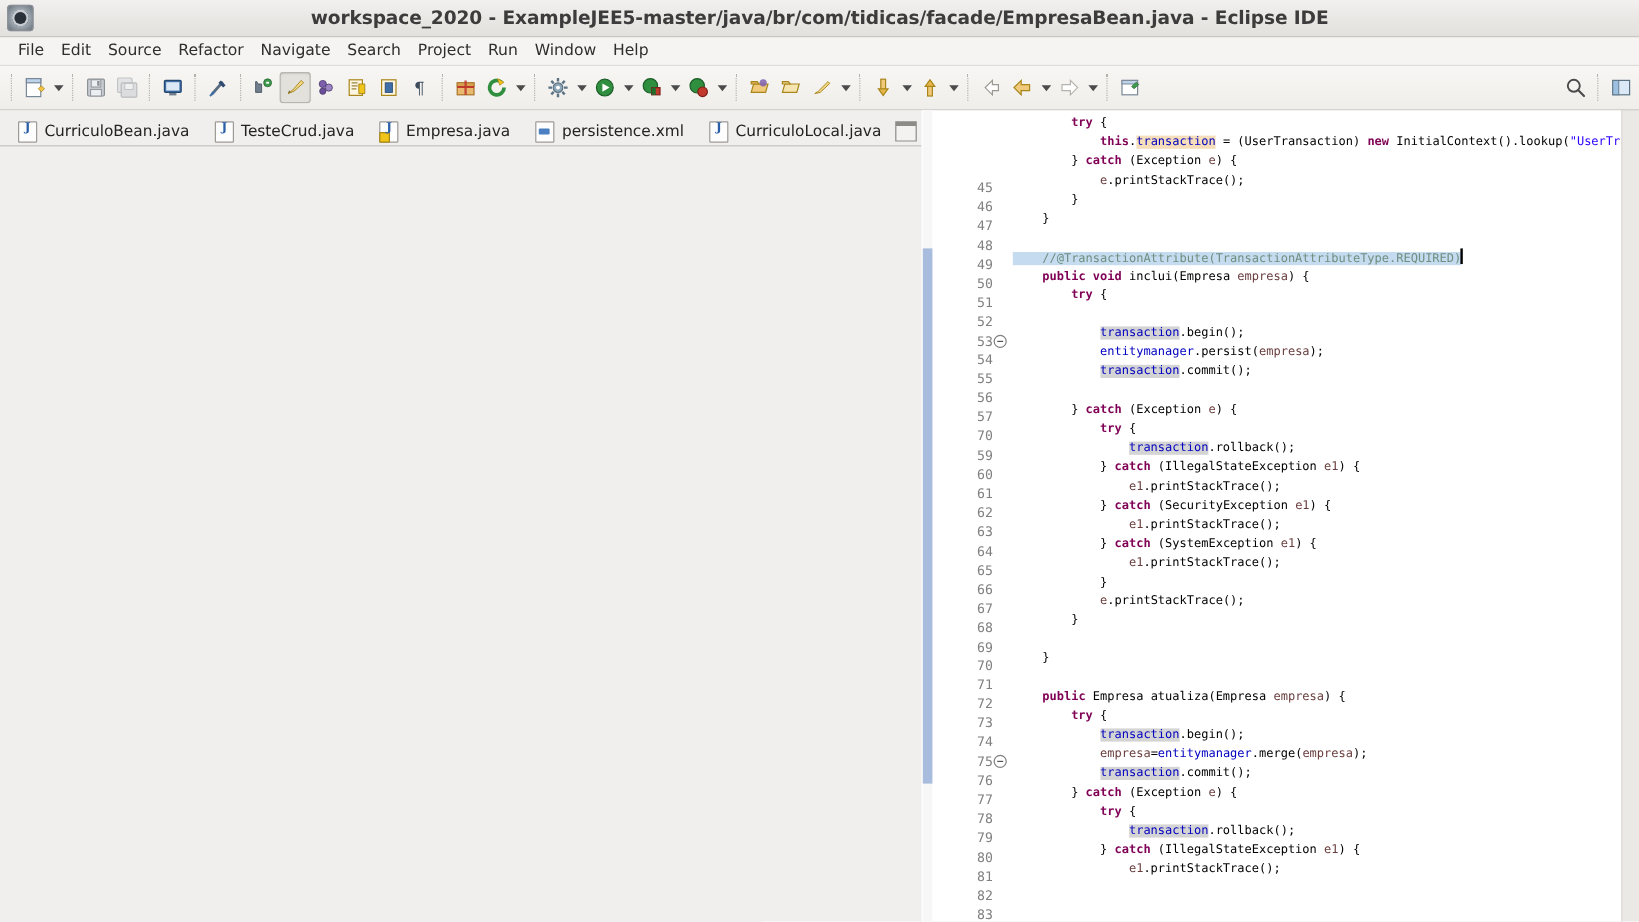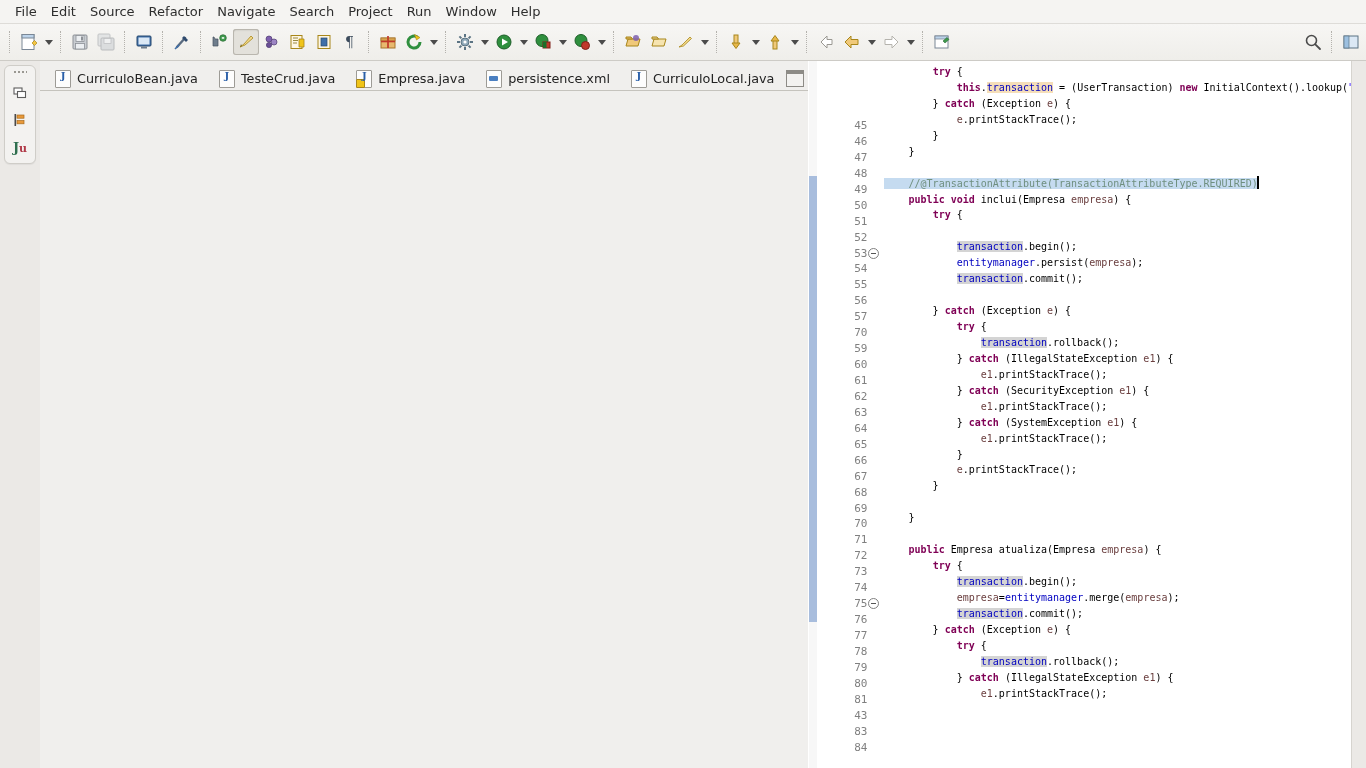--- a/index.html
+++ b/index.html
@@ -408,20 +408,24 @@
   .overview {
     width: 0px;
     flex: 0 0 0px;
   }
 </style>
 </head>
 <body>
 
 <div id="app">
 
+  <div class="titlebar">
+    <div class="title-app-icon"></div>
+    <div class="title-text">workspace_2020 - ExampleJEE5-master/java/br/com/tidicas/facade/EmpresaBean.java - Eclipse IDE</div>
+  </div>
 
   <div class="menubar" id="menubar">
       <div class="menu-item">File</div>
       <div class="menu-item">Edit</div>
       <div class="menu-item">Source</div>
       <div class="menu-item">Refactor</div>
       <div class="menu-item">Navigate</div>
       <div class="menu-item">Search</div>
       <div class="menu-item">Project</div>
       <div class="menu-item">Run</div>
@@ -633,43 +637,20 @@
         <svg width="18" height="18" viewBox="0 0 18 18">
             <rect x="2" y="3" width="14" height="12" fill="#dbe8f5" stroke="#5b7383"></rect>
             <rect x="2" y="3" width="5" height="12" fill="#9dc0e0" stroke="#5b7383" stroke-width=".7"></rect>
           </svg>
       </div>
     </div>
   </div>
 
   <div class="mainrow">
 
-    <div class="left-trim">
-      <div class="trim-stack">
-        <div class="trim-grip"></div>
-        <div class="trim-icon">
-          <svg width="16" height="16" viewBox="0 0 16 16">
-              <rect x="2" y="3" width="8" height="6" fill="#fff" stroke="#5d5d5d" stroke-width="1.1"></rect>
-              <rect x="5.5" y="6.5" width="8" height="6" fill="#fff" stroke="#5d5d5d" stroke-width="1.1"></rect>
-            </svg>
-        </div>
-        <div class="trim-icon">
-          <svg width="16" height="16" viewBox="0 0 16 16">
-              <rect x="2.5" y="2" width="1.6" height="12" fill="#4a4a4a"></rect>
-              <rect x="5" y="3" width="7" height="3.2" fill="#e8993a" stroke="#a86a1a" stroke-width=".7"></rect>
-              <rect x="5" y="8.6" width="7" height="3.2" fill="#e8993a" stroke="#a86a1a" stroke-width=".7"></rect>
-            </svg>
-        </div>
-        <div class="trim-icon">
-          <span style="font-family:'DejaVu Serif',serif;font-weight:bold;font-size:13px;">
-            <span style="color:#2f6f4f;">J</span><span style="color:#b03a48;font-size:11px;">u</span>
-          </span>
-        </div>
-      </div>
-    </div>
 
     <div class="editor-area">
 
       <div class="tabbar" id="tabbar">
           <div class="tab">
             <span class="ficon ficon-java"></span>
             <span>CurriculoBean.java</span>
           </div>
           <div class="tab">
             <span class="ficon ficon-java"></span>
@@ -728,21 +709,21 @@
             <div class="gline">72</div>
             <div class="gline">73</div>
             <div class="gline">74</div>
             <div class="gline">75<span class="fold-marker"></span></div>
             <div class="gline">76</div>
             <div class="gline">77</div>
             <div class="gline">78</div>
             <div class="gline">79</div>
             <div class="gline">80</div>
             <div class="gline">81</div>
-            <div class="gline">43</div>
+            <div class="gline">82</div>
             <div class="gline">83</div>
             <div class="gline">84</div>
           </div>
         <div class="code" id="code"><div class="cline"><span>        </span><span class="kw">try</span><span> {</span></div><div class="cline"><span>            </span><span class="kw">this</span><span>.</span><span class="fld wocc">transaction</span><span> = (UserTransaction) </span><span class="kw">new</span><span> InitialContext().lookup(</span><span class="str">"UserTransaction"</span><span>);</span></div><div class="cline"><span>        } </span><span class="kw">catch</span><span> (Exception </span><span class="prm">e</span><span>) {</span></div><div class="cline"><span>            </span><span class="prm">e</span><span>.printStackTrace();</span></div><div class="cline"><span>        }</span></div><div class="cline"><span>    }</span></div><div class="cline">&nbsp;</div><div class="cline"><span class="sel">    //@TransactionAttribute(TransactionAttributeType.REQUIRED)</span><span class="caret"></span></div><div class="cline"><span>    </span><span class="kw">public void</span><span> inclui(Empresa </span><span class="prm">empresa</span><span>) {</span></div><div class="cline"><span>        </span><span class="kw">try</span><span> {</span></div><div class="cline">&nbsp;</div><div class="cline"><span>            </span><span class="fld occ">transaction</span><span>.begin();</span></div><div class="cline"><span>            </span><span class="fld">entitymanager</span><span>.persist(</span><span class="prm">empresa</span><span>);</span></div><div class="cline"><span>            </span><span class="fld occ">transaction</span><span>.commit();</span></div><div class="cline">&nbsp;</div><div class="cline"><span>        } </span><span class="kw">catch</span><span> (Exception </span><span class="prm">e</span><span>) {</span></div><div class="cline"><span>            </span><span class="kw">try</span><span> {</span></div><div class="cline"><span>                </span><span class="fld occ">transaction</span><span>.rollback();</span></div><div class="cline"><span>            } </span><span class="kw">catch</span><span> (IllegalStateException </span><span class="prm">e1</span><span>) {</span></div><div class="cline"><span>                </span><span class="prm">e1</span><span>.printStackTrace();</span></div><div class="cline"><span>            } </span><span class="kw">catch</span><span> (SecurityException </span><span class="prm">e1</span><span>) {</span></div><div class="cline"><span>                </span><span class="prm">e1</span><span>.printStackTrace();</span></div><div class="cline"><span>            } </span><span class="kw">catch</span><span> (SystemException </span><span class="prm">e1</span><span>) {</span></div><div class="cline"><span>                </span><span class="prm">e1</span><span>.printStackTrace();</span></div><div class="cline"><span>            }</span></div><div class="cline"><span>            </span><span class="prm">e</span><span>.printStackTrace();</span></div><div class="cline"><span>        }</span></div><div class="cline">&nbsp;</div><div class="cline"><span>    }</span></div><div class="cline">&nbsp;</div><div class="cline"><span>    </span><span class="kw">public</span><span> Empresa atualiza(Empresa </span><span class="prm">empresa</span><span>) {</span></div><div class="cline"><span>        </span><span class="kw">try</span><span> {</span></div><div class="cline"><span>            </span><span class="fld occ">transaction</span><span>.begin();</span></div><div class="cline"><span>            </span><span class="prm">empresa</span><span>=</span><span class="fld">entitymanager</span><span>.merge(</span><span class="prm">empresa</span><span>);</span></div><div class="cline"><span>            </span><span class="fld occ">transaction</span><span>.commit();</span></div><div class="cline"><span>        } </span><span class="kw">catch</span><span> (Exception </span><span class="prm">e</span><span>) {</span></div><div class="cline"><span>            </span><span class="kw">try</span><span> {</span></div><div class="cline"><span>                </span><span class="fld occ">transaction</span><span>.rollback();</span></div><div class="cline"><span>            } </span><span class="kw">catch</span><span> (IllegalStateException </span><span class="prm">e1</span><span>) {</span></div><div class="cline"><span>                </span><span class="prm">e1</span><span>.printStackTrace();</span></div></div>
         <div class="overview"></div>
         <div class="mouse-ibeam" id="mousecur" style="left: 908px; top: 298px;">
             <i></i>
           </div>
       </div>
     </div>

